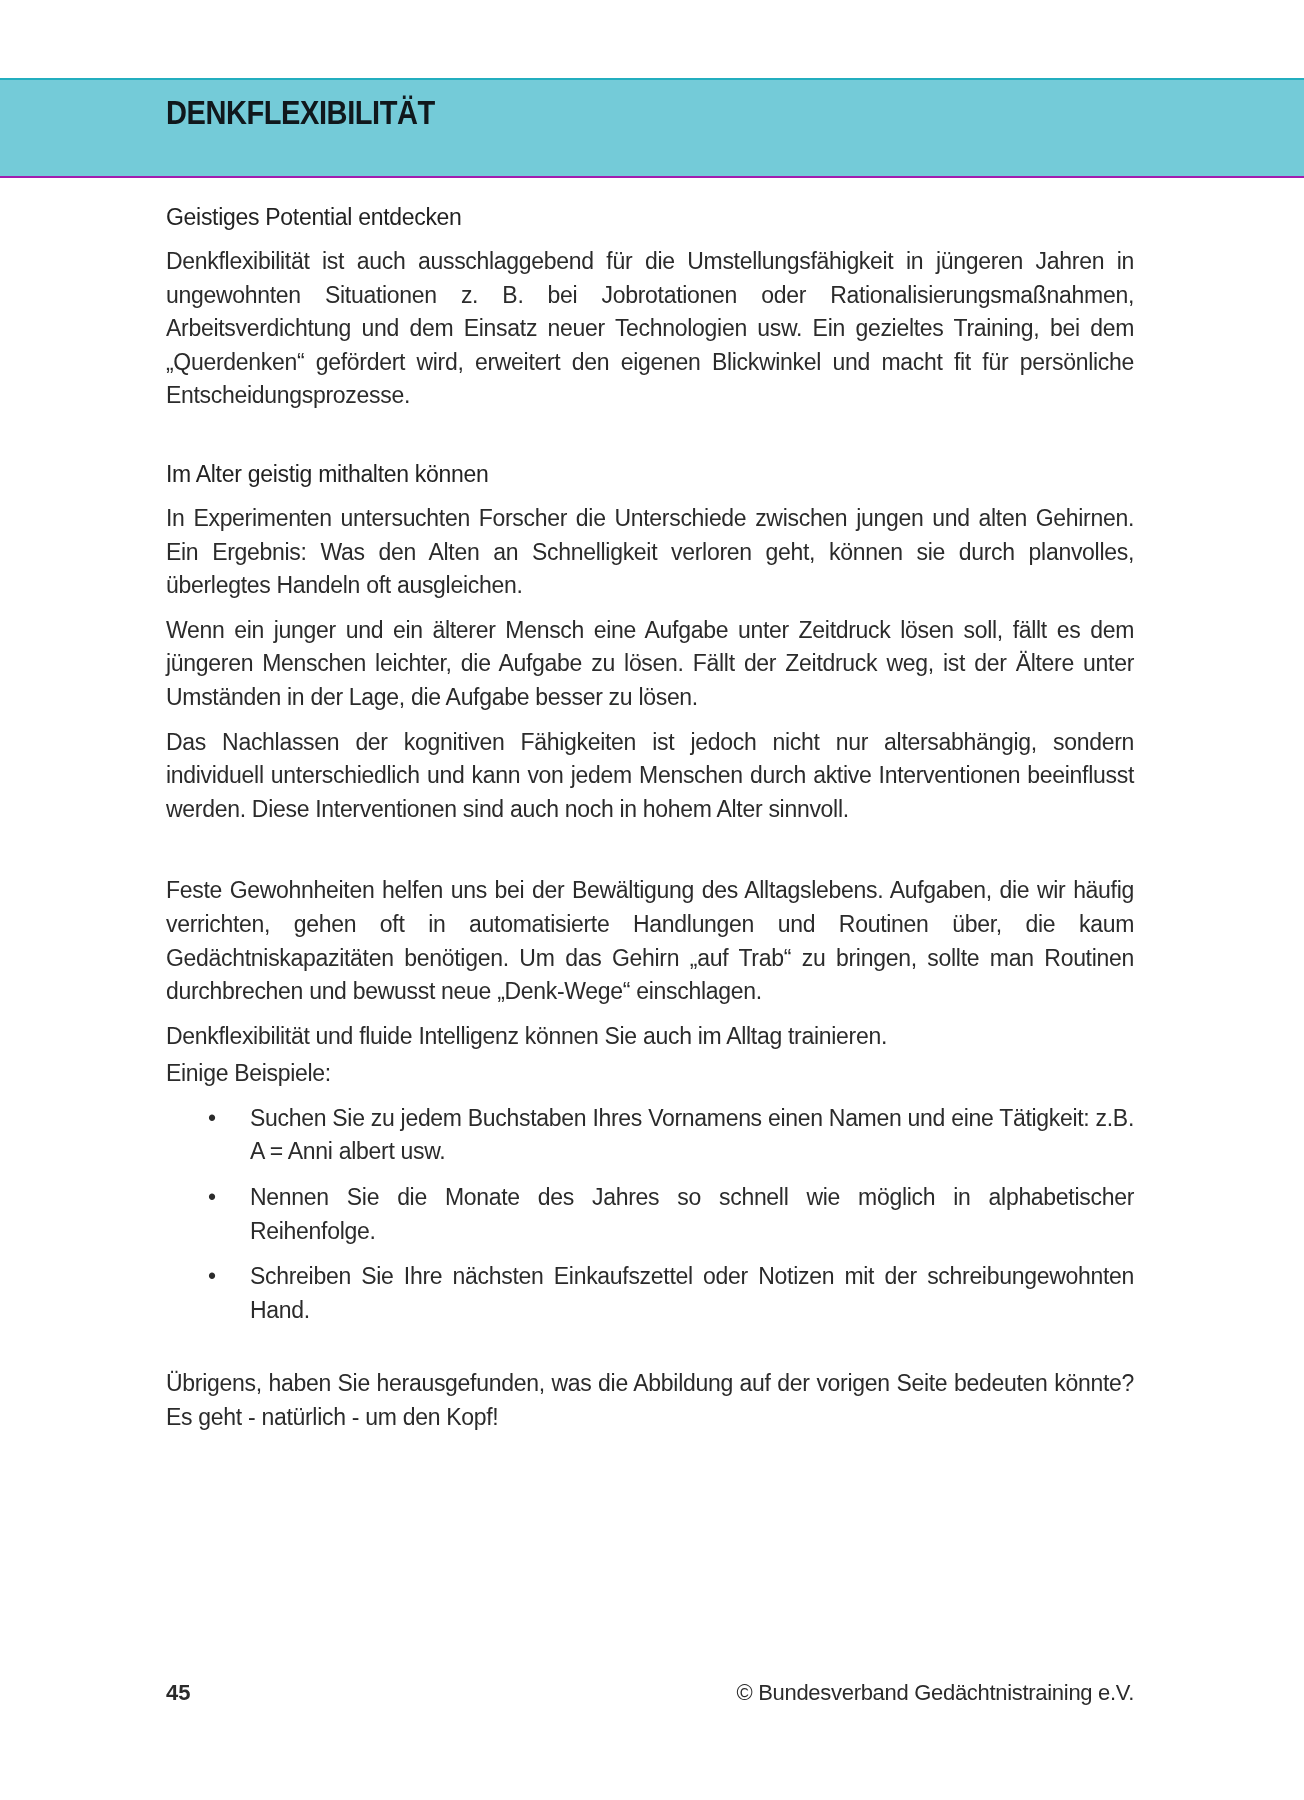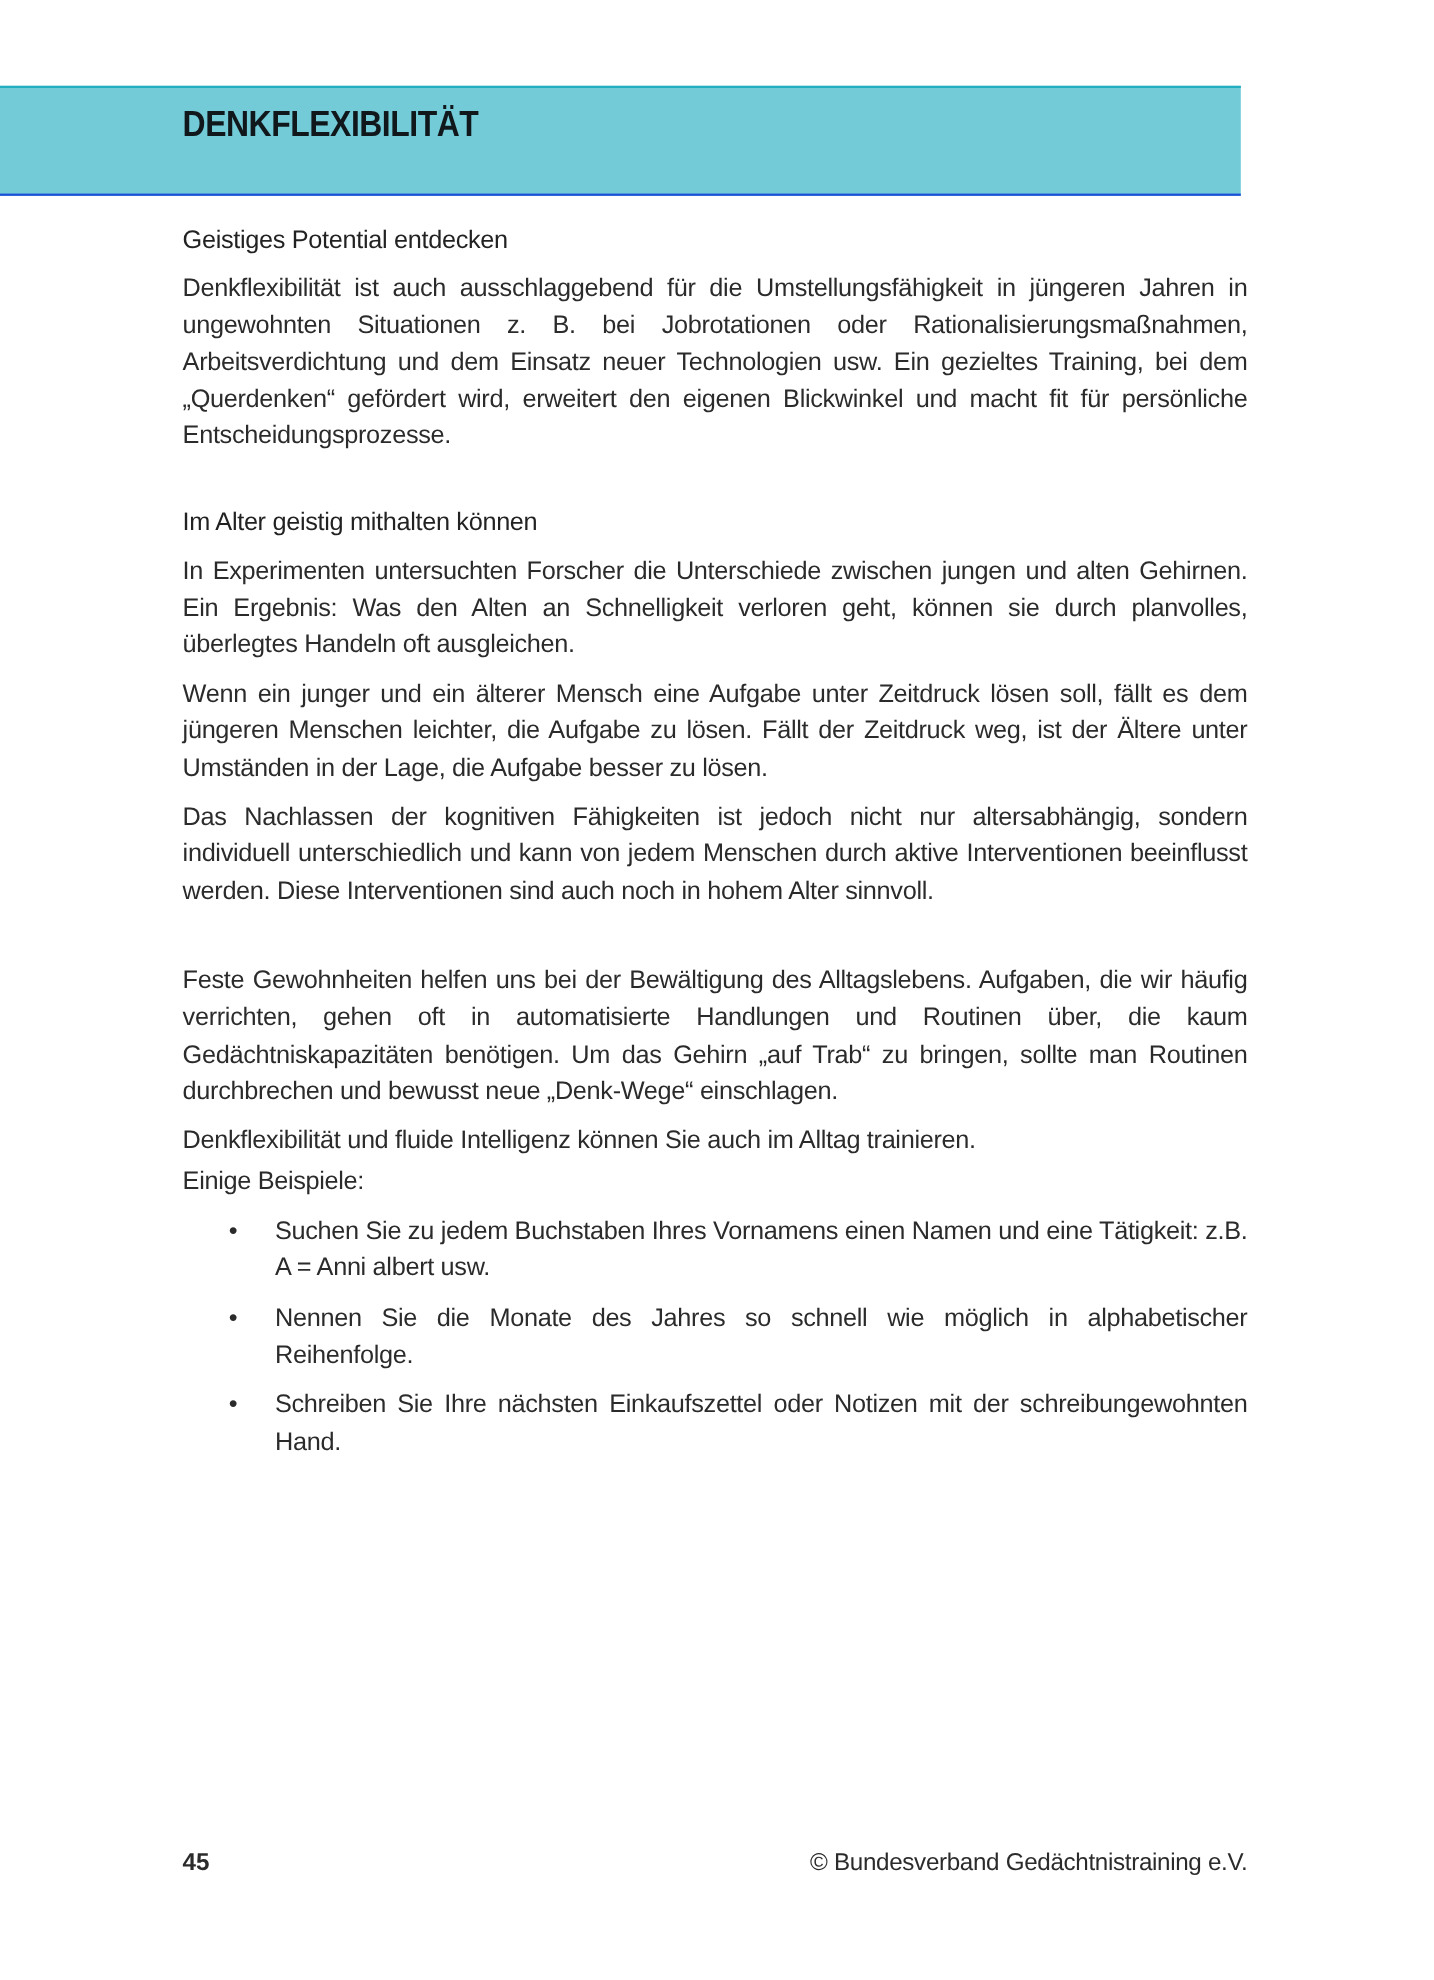--- a/index.html
+++ b/index.html
@@ -1,19 +1,19 @@
 <!DOCTYPE html>
 <html><head>
 <meta charset="utf-8">
 <style>
   html, body { margin: 0; padding: 0; background: #ffffff; }
   body { width: 1304px; height: 1800px; position: relative; overflow: hidden;
          font-family: "Liberation Sans", "DejaVu Sans", sans-serif; color: #2b2b2b; }
-  .banner { position: absolute; left: 0; top: 78px; width: 1128px; height: 96px;
-            background: #74cbd8; border-top: 2px solid #23aebf; border-bottom: 2px solid #1d4ed8; }
+  .banner { position: absolute; left: 0; top: 78px; width: 1304px; height: 96px;
+            background: #74cbd8; border-top: 2px solid #23aebf; border-bottom: 2px solid #a21caf; }
   .banner-title { position: absolute; left: 166px; top: 14px; font-size: 33px; font-weight: bold;
                   color: #10181c; letter-spacing: -0.5px; transform: scaleX(0.88); transform-origin: left center; }
   .content { position: absolute; left: 166px; top: 204px; width: 968px; }
   .h { font-size: 23px; font-weight: normal; color: #222; margin: 0 0 14px 0; letter-spacing: -0.3px; }
   .p { font-size: 23px; line-height: 33.6px; text-align: justify; margin: 4px 0 11px 0; letter-spacing: -0.3px; }
   .section { margin-bottom: 48px; }
   .list { list-style: none; margin: 0; padding: 0; }
   .list li { position: relative; padding-left: 84px; font-size: 23px; line-height: 33.6px;
              text-align: justify; margin-bottom: 12px; letter-spacing: -0.3px; }
   .bullet { position: absolute; left: 42px; top: 0; }
@@ -55,18 +55,19 @@
         <span class="bullet">•</span>
         <span>Nennen Sie die Monate des Jahres so schnell wie möglich in alphabetischer Reihenfolge.</span>
       </li>
       <li>
         <span class="bullet">•</span>
         <span>Schreiben Sie Ihre nächsten Einkaufszettel oder Notizen mit der schreibungewohnten Hand.</span>
       </li>
     </ul>
   </div>
 
+  <p class="p">Übrigens, haben Sie herausgefunden, was die Abbildung auf der vorigen Seite bedeuten könnte? Es geht - natürlich - um den Kopf!</p>
 </div>
 
 <div class="footer">
   <span class="page-num">45</span>
   <span class="copyright">© Bundesverband Gedächtnistraining e.V.</span>
 </div>
 
 </body></html>

